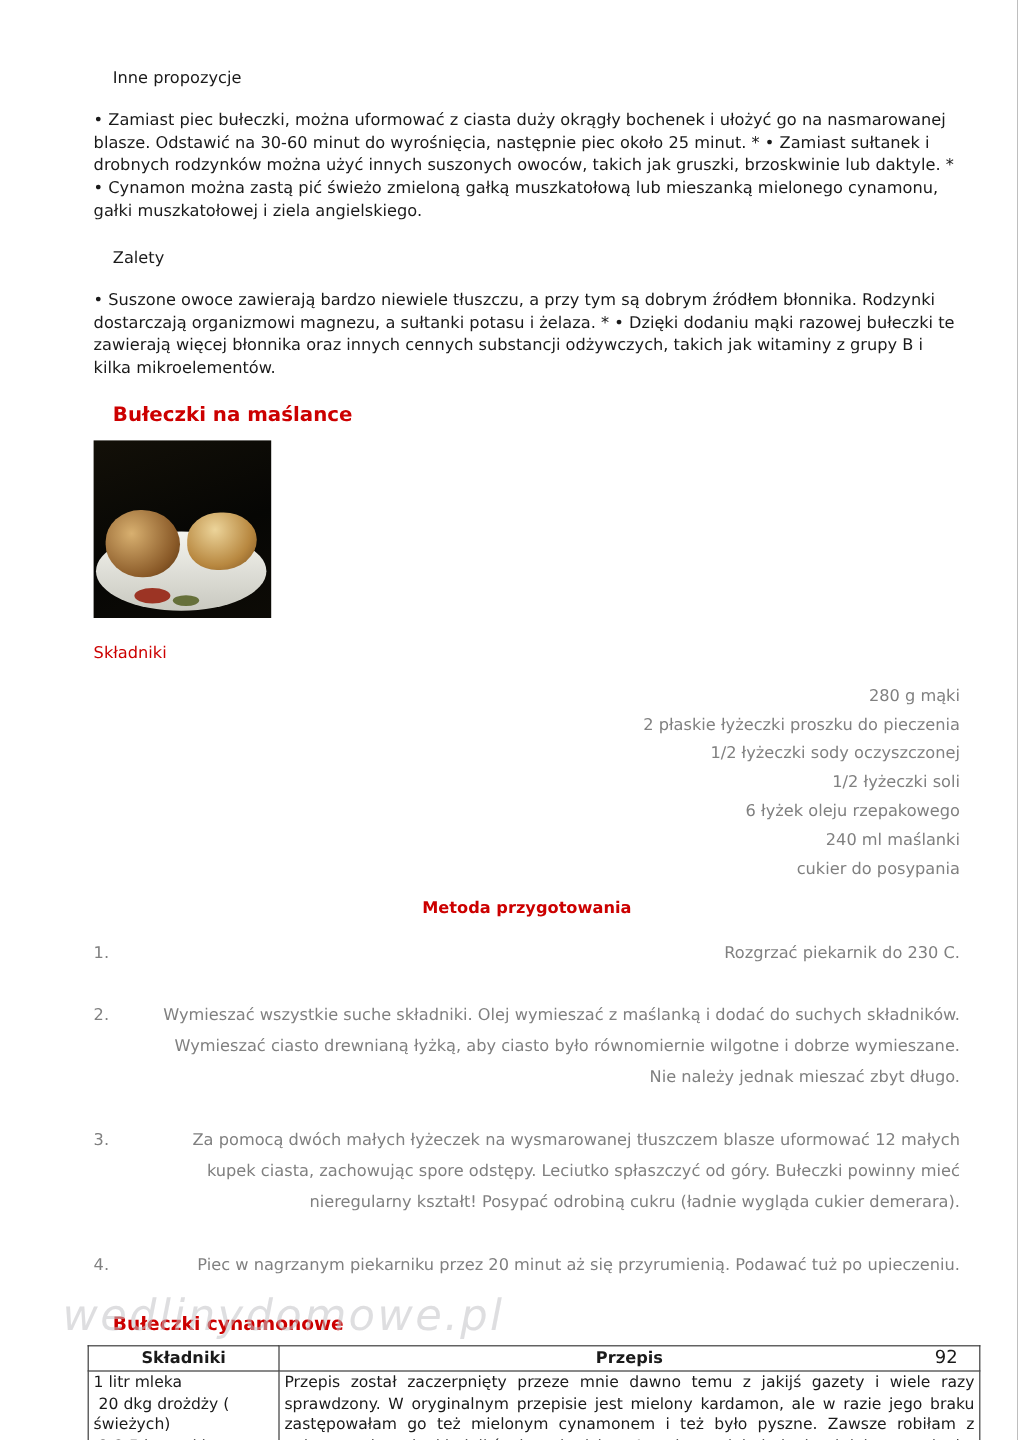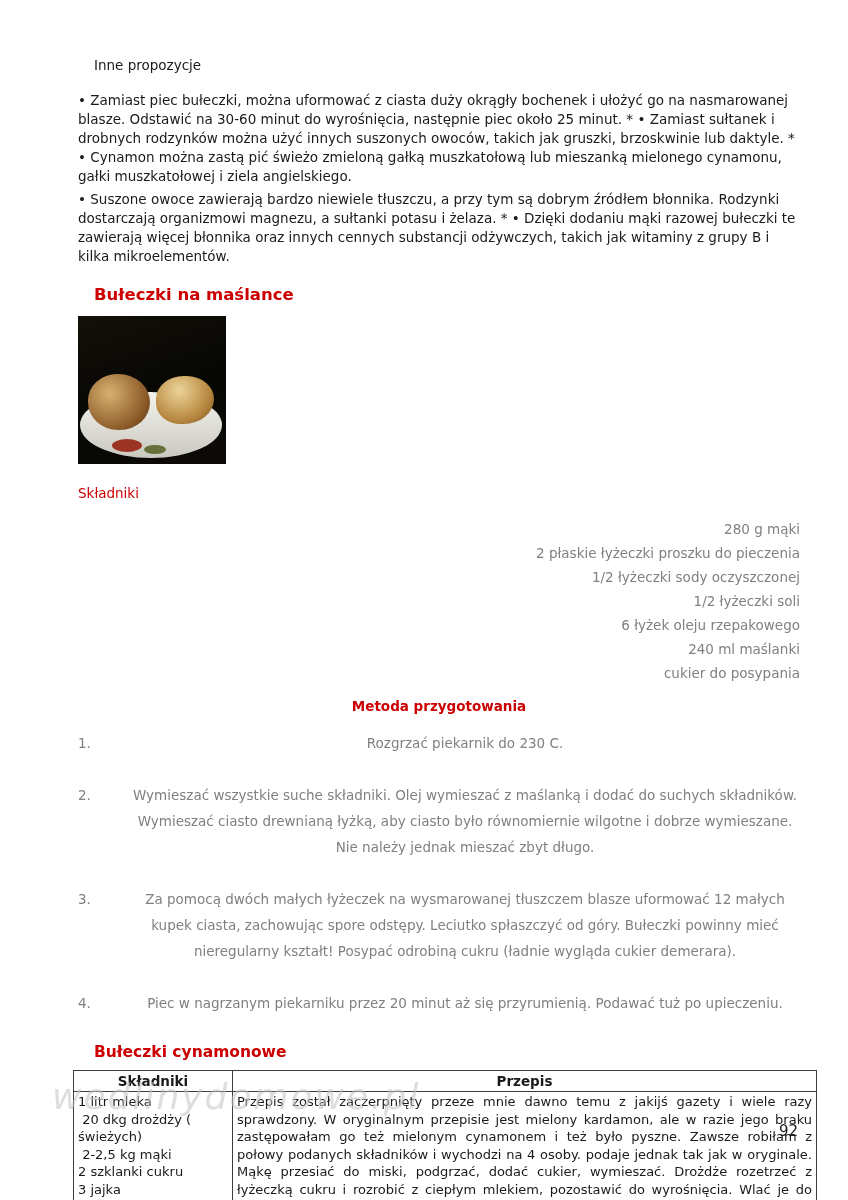--- a/index.html
+++ b/index.html
@@ -36,21 +36,21 @@
   .photo .garnish-green{position:absolute;left:66px;bottom:10px;width:22px;height:9px;border-radius:50%;background:#66703a;}
 
   
   .ingredients{margin:14px 0 0;text-align:right;color:#808080;}
   .ingredient{line-height:24px;}
 
   
   .steps{margin:14px 0 0;color:#808080;}
   .step{display:flex;margin-bottom:26px;}
   .step-num{flex:none;width:52px;line-height:26px;}
-  .step-text{flex:1;text-align:center;line-height:26px;}
+  .step-text{flex:1;text-align:right;line-height:26px;}
 
   
   table.recipe-table{width:calc(100% + 22px);margin-left:-5px;border-collapse:collapse;font-size:13px;}
   table.recipe-table th,
   table.recipe-table td{border:1px solid #3c3c3c;vertical-align:top;padding:1px 4px;}
   table.recipe-table th{font-weight:bold;text-align:center;font-size:13.5px;line-height:18px;}
   td.cell-ing{width:150px;white-space:pre-wrap;line-height:17.5px;}
   td.cell-prz{text-align:justify;line-height:17.5px;}
 
   .watermark{
@@ -62,20 +62,21 @@
 </style>
 </head>
 <body>
 
 <div class="page">
   <div class="content">
 
     <p class="plain-heading">Inne propozycje</p>
     <p class="body-text">• Zamiast piec bułeczki, można uformować z ciasta duży okrągły bochenek i ułożyć go na nasmarowanej blasze. Odstawić na 30-60 minut do wyrośnięcia, następnie piec około 25 minut. * • Zamiast sułtanek i drobnych rodzynków można użyć innych suszonych owoców, takich jak gruszki, brzoskwinie lub daktyle. * • Cynamon można zastą pić świeżo zmieloną gałką muszkatołową lub mieszanką mielonego cynamonu, gałki muszkatołowej i ziela angielskiego.</p>
     <div class="gap-sm"></div>
+    <p class="plain-heading">Zalety</p>
     <p class="body-text">• Suszone owoce zawierają bardzo niewiele tłuszczu, a przy tym są dobrym źródłem błonnika. Rodzynki dostarczają organizmowi magnezu, a sułtanki potasu i żelaza. * • Dzięki dodaniu mąki razowej bułeczki te zawierają więcej błonnika oraz innych cennych substancji odżywczych, takich jak witaminy z grupy B i kilka mikroelementów.</p>
 
     <h2 class="title-red-lg">Bułeczki na maślance</h2>
 
     <div class="photo">
       <div class="plate"></div>
       <div class="bun1"></div>
       <div class="bun2"></div>
       <div class="garnish-red"></div>
       <div class="garnish-green"></div>

